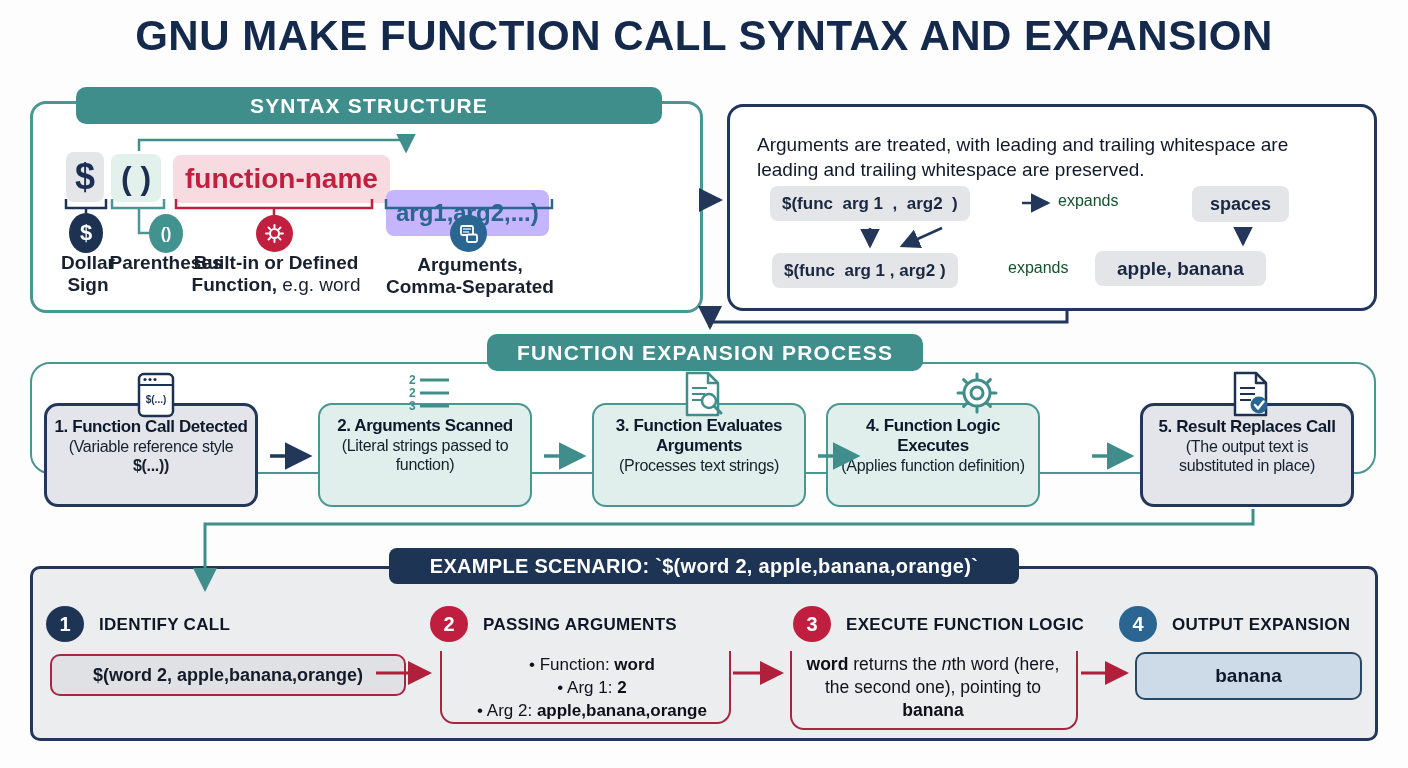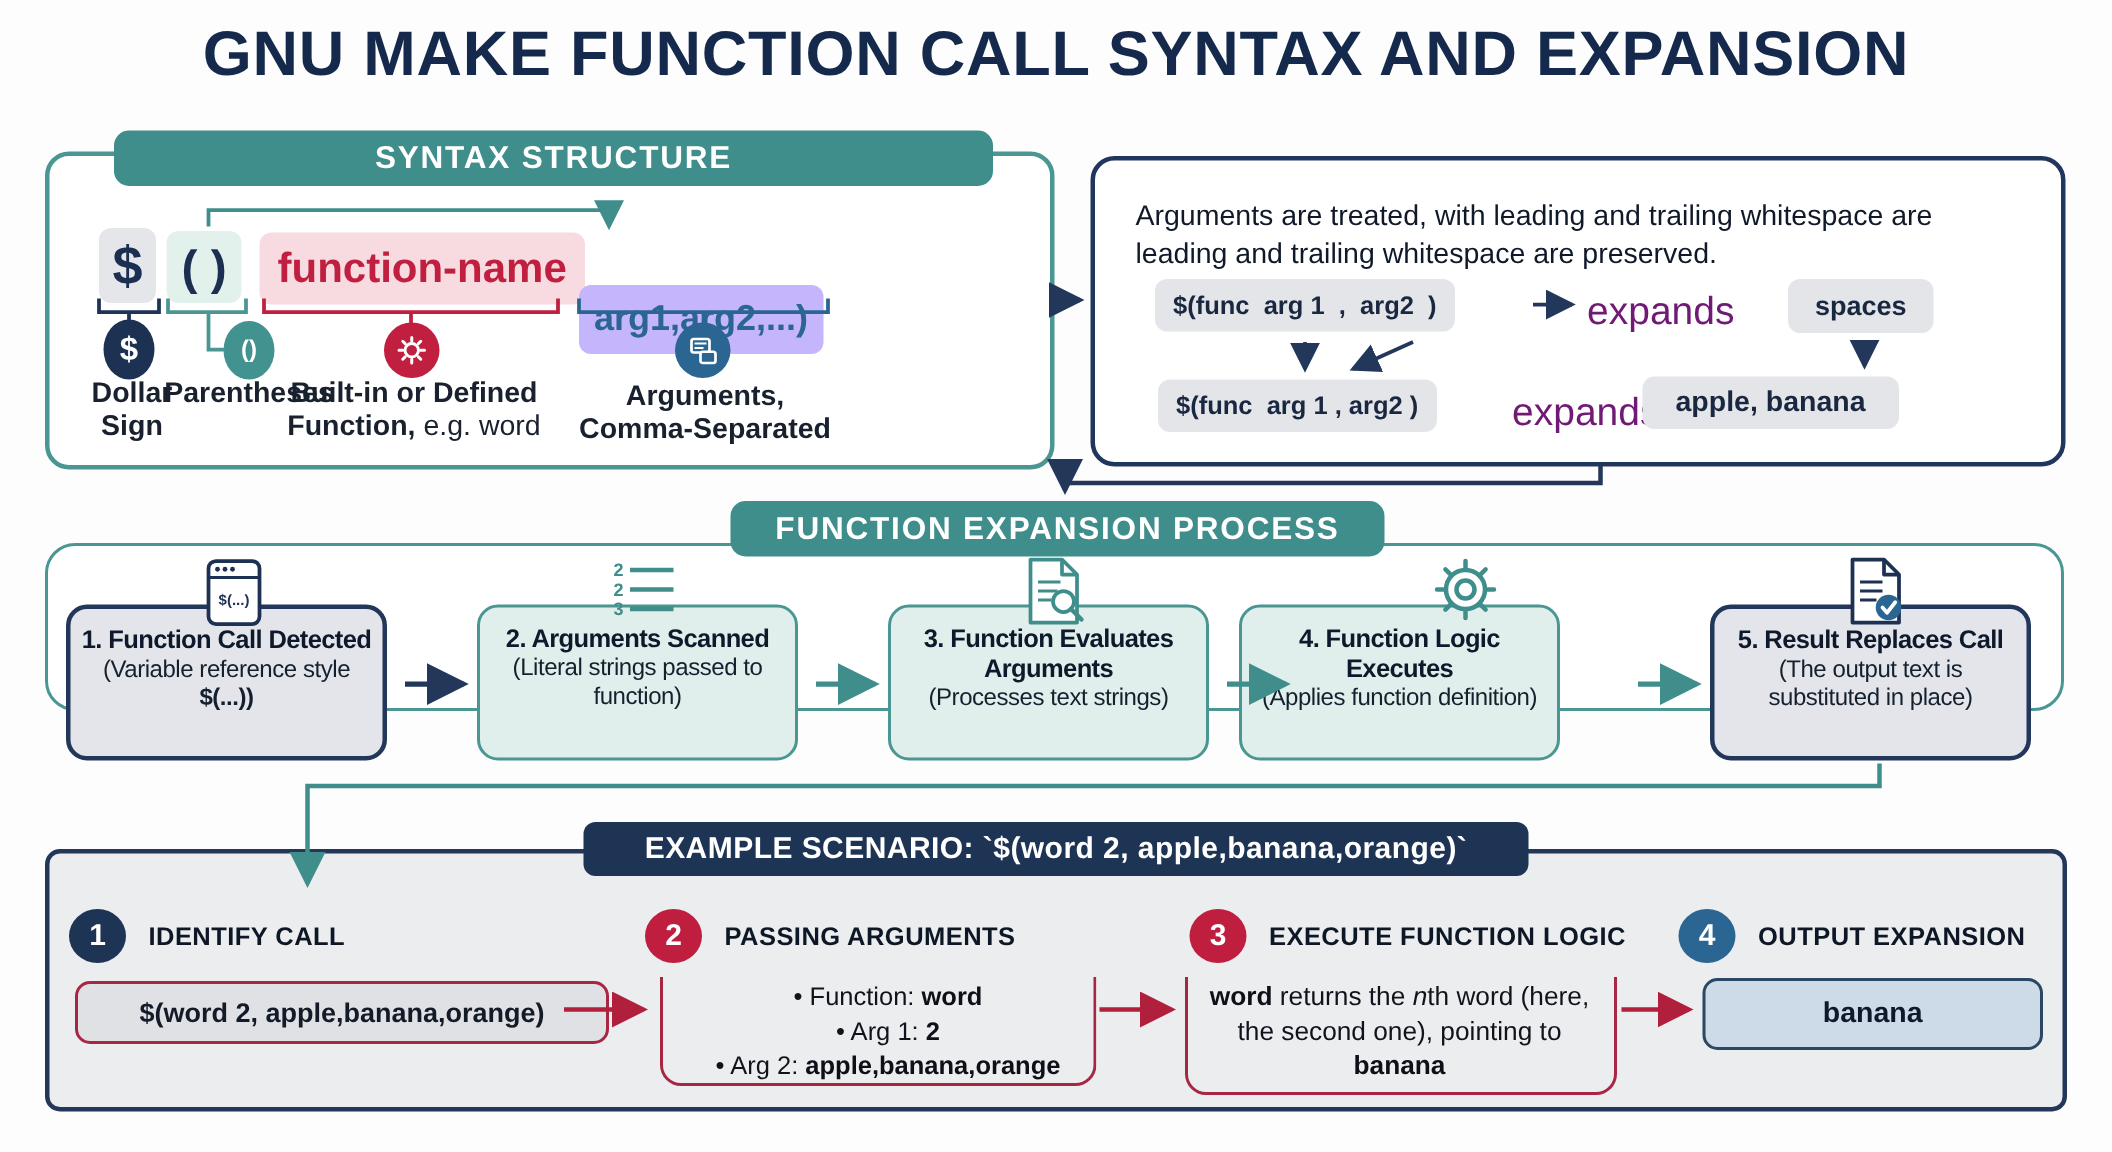--- a/index.html
+++ b/index.html
@@ -22,21 +22,21 @@
   .tok{font-weight:bold;border-radius:8px;line-height:1;white-space:nowrap;z-index:4;}
   
   .ulabel{text-align:center;font-size:19px;font-weight:bold;line-height:22px;color:#19202e;z-index:4;}
   .ulabel .lt{font-weight:normal;}
   .badge{border-radius:50%;display:flex;align-items:center;justify-content:center;
          color:#fff;font-weight:bold;z-index:5;}
   
   .desc{font-size:19px;line-height:25px;color:#10192a;z-index:4;}
   .pill{background:#e3e5e8;border-radius:8px;font-weight:bold;color:#1a2740;
         white-space:pre;line-height:1;z-index:4;}
-  .plain{font-size:26px;color:#701a75;z-index:4;}
+  .plain{font-size:16px;color:#14532d;z-index:4;}
   
   .pcontainer{border:2.5px solid #4a9692;border-radius:20px;background:#fff;z-index:0;}
   .pbox{width:214px;height:104px;border-radius:14px;text-align:center;padding-top:11px;
         box-sizing:border-box;z-index:3;}
   .pbox-gray{background:#e3e5ea;border:3px solid #22375a;}
   .pbox-mint{background:#e0efeb;border:2.5px solid #4a9692;}
   .ptitle{font-size:17px;font-weight:bold;letter-spacing:-.4px;line-height:20px;color:#0e1a2c;padding:0 4px;}
   .psub{font-size:16px;line-height:19px;color:#15202e;letter-spacing:-.3px;padding:0 6px;}
   .picon{z-index:5;}
   

